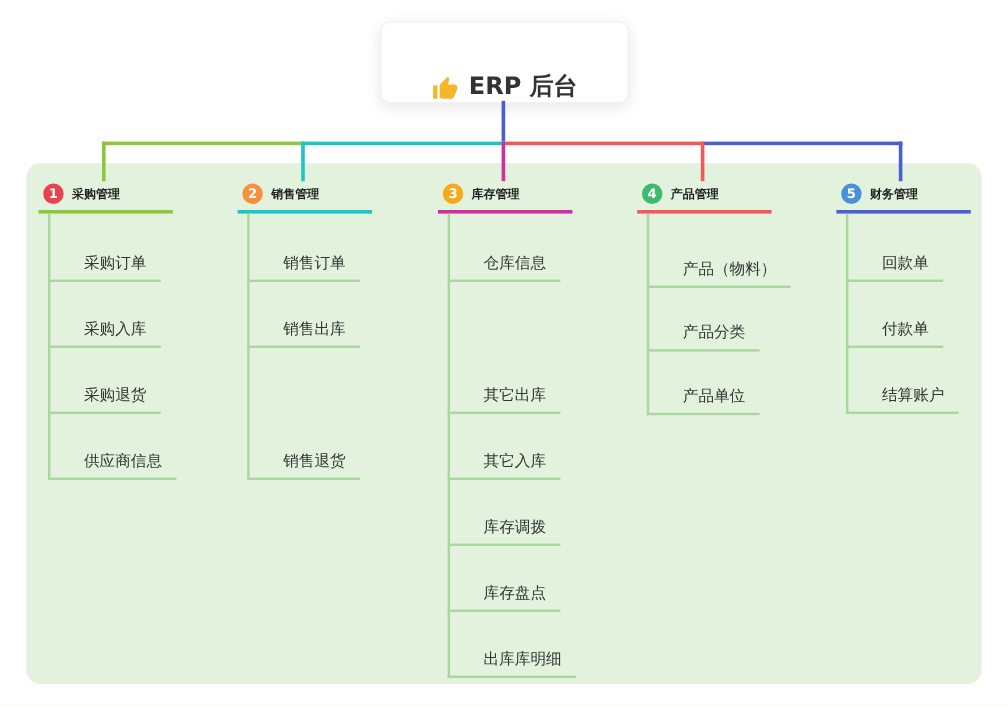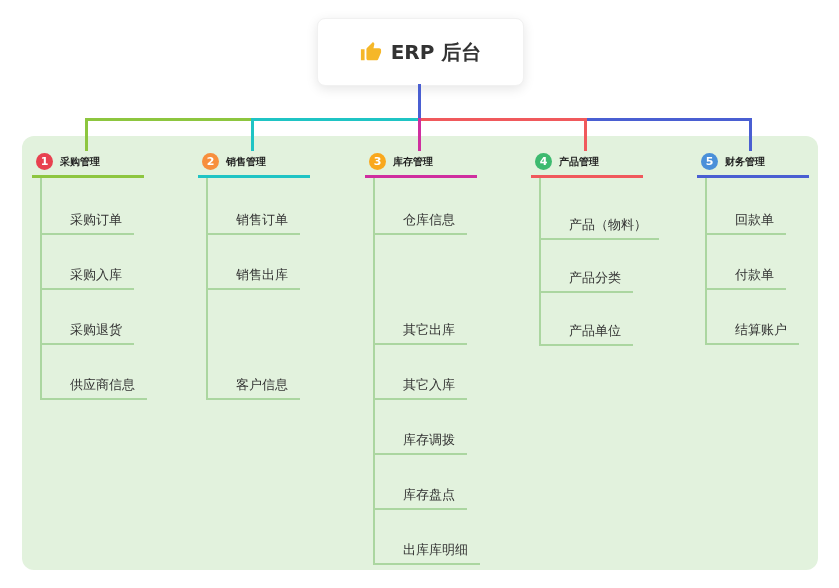--- a/index.html
+++ b/index.html
@@ -1,21 +1,21 @@
 <!DOCTYPE html>
 <html><head>
 <meta charset="utf-8">
 <style>
   html,body{margin:0;padding:0;background:#fff;}
   body{font-family:"DejaVu Sans","Liberation Sans",sans-serif;}
   .canvas{position:relative;width:839px;height:588px;background:#fff;overflow:hidden;}
   .panel{position:absolute;left:22px;top:136px;width:796px;height:434px;border-radius:12px;}
   .root-node{position:absolute;left:317px;top:18px;width:205px;height:66px;background:#fff;
     border:1px solid #f1f1f1;border-radius:8px;box-shadow:0 3px 12px rgba(0,0,0,0.10);
-    display:flex;align-items:center;justify-content:center;gap:9px;cursor:pointer;}
+    display:flex;align-items:flex-end;justify-content:center;gap:9px;cursor:pointer;}
   .root-label{font-size:20px;font-weight:600;color:#333;}
   .vline{position:absolute;width:3px;}
   .hseg{position:absolute;height:3px;top:118px;}
   .drop{position:absolute;width:3px;top:118px;height:33px;}
   .heading{position:absolute;top:148px;height:27px;border-bottom:3px solid #999;
     display:flex;align-items:center;gap:7px;padding-left:4px;box-sizing:content-box;cursor:pointer;}
   .badge{width:17px;height:17px;border-radius:50%;color:#fff;font-size:11px;font-weight:bold;
     display:flex;align-items:center;justify-content:center;line-height:1;flex:0 0 auto;}
   .heading-label{font-size:10px;font-weight:600;color:#1f1f1f;white-space:nowrap;}
   .branch-vline{position:absolute;width:2px;background:#abd6a0;}
@@ -70,21 +70,21 @@
     <span class="heading-label">销售管理</span>
   </div>
   <div class="branch-vline" style="left:206px;top:178px;height:222px"></div>
   <div class="child" style="left:206px;top:207px;width:94px">
       <span>销售订单</span>
     </div>
   <div class="child" style="left:206px;top:262px;width:94px">
       <span>销售出库</span>
     </div>
   <div class="child" style="left:206px;top:372px;width:94px">
-      <span>客户信息</span>
+      <span>销售退货</span>
     </div>
 
   <div class="heading" style="left: 365px; width: 108px; border-bottom-color: rgb(207, 47, 159);">
     <span class="badge" style="background-color: rgb(249, 168, 29);">3</span>
     <span class="heading-label">库存管理</span>
   </div>
   <div class="branch-vline" style="left:373px;top:178px;height:387px"></div>
   <div class="child" style="left:373px;top:207px;width:94px">
       <span>仓库信息</span>
     </div>

